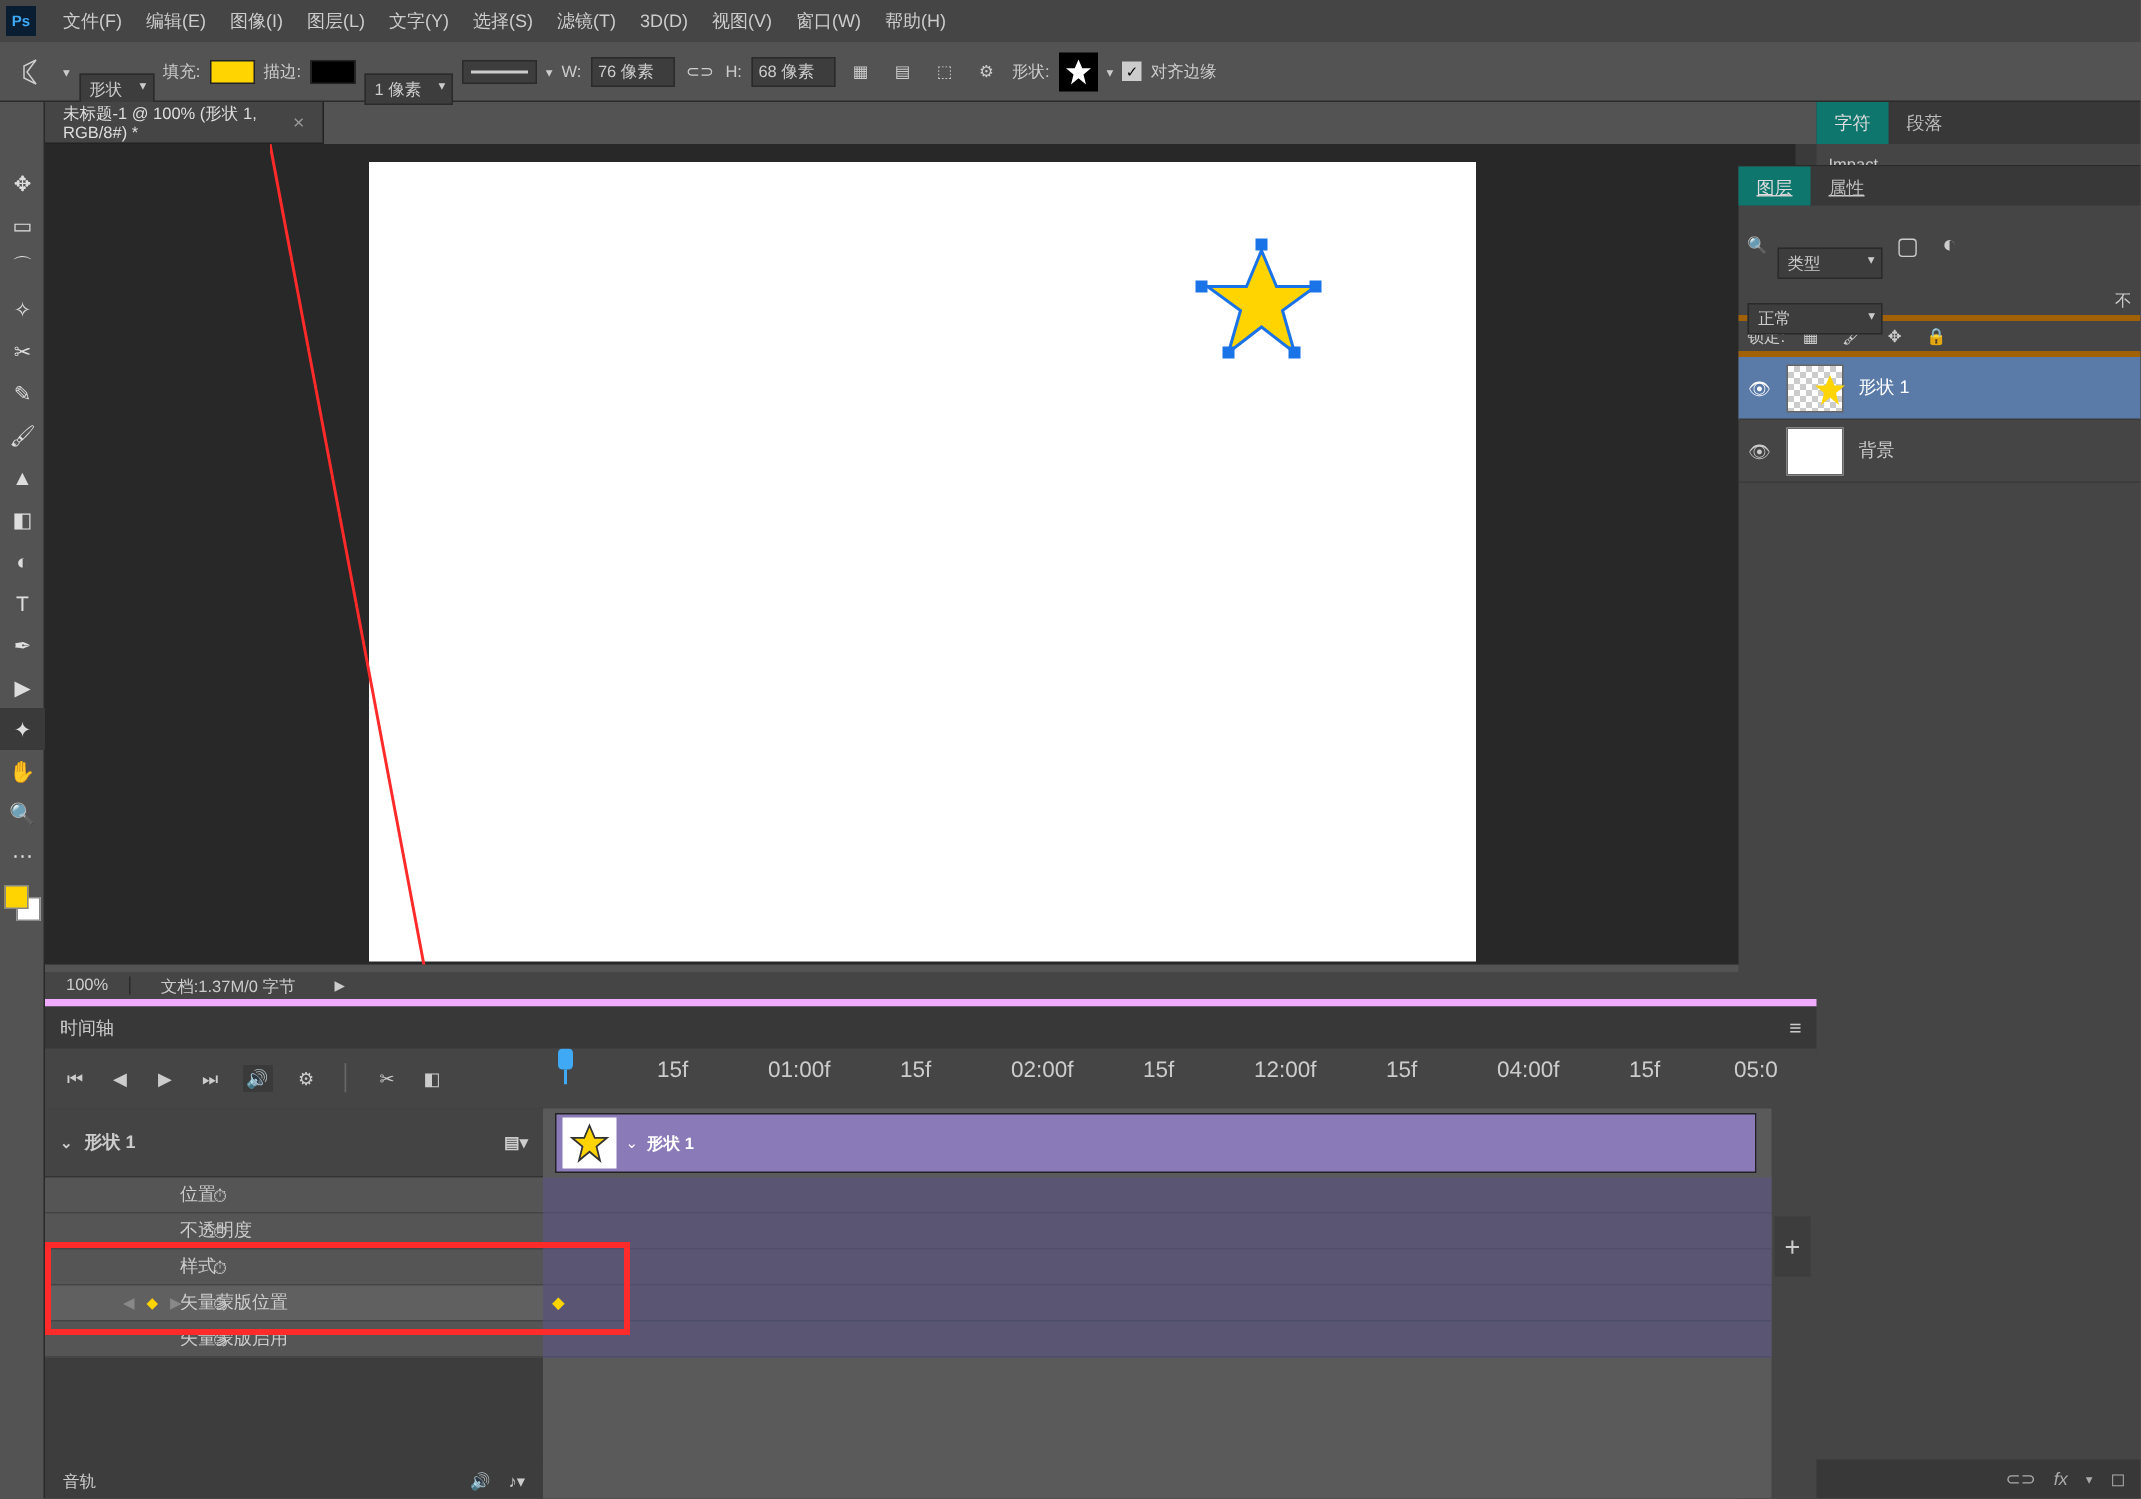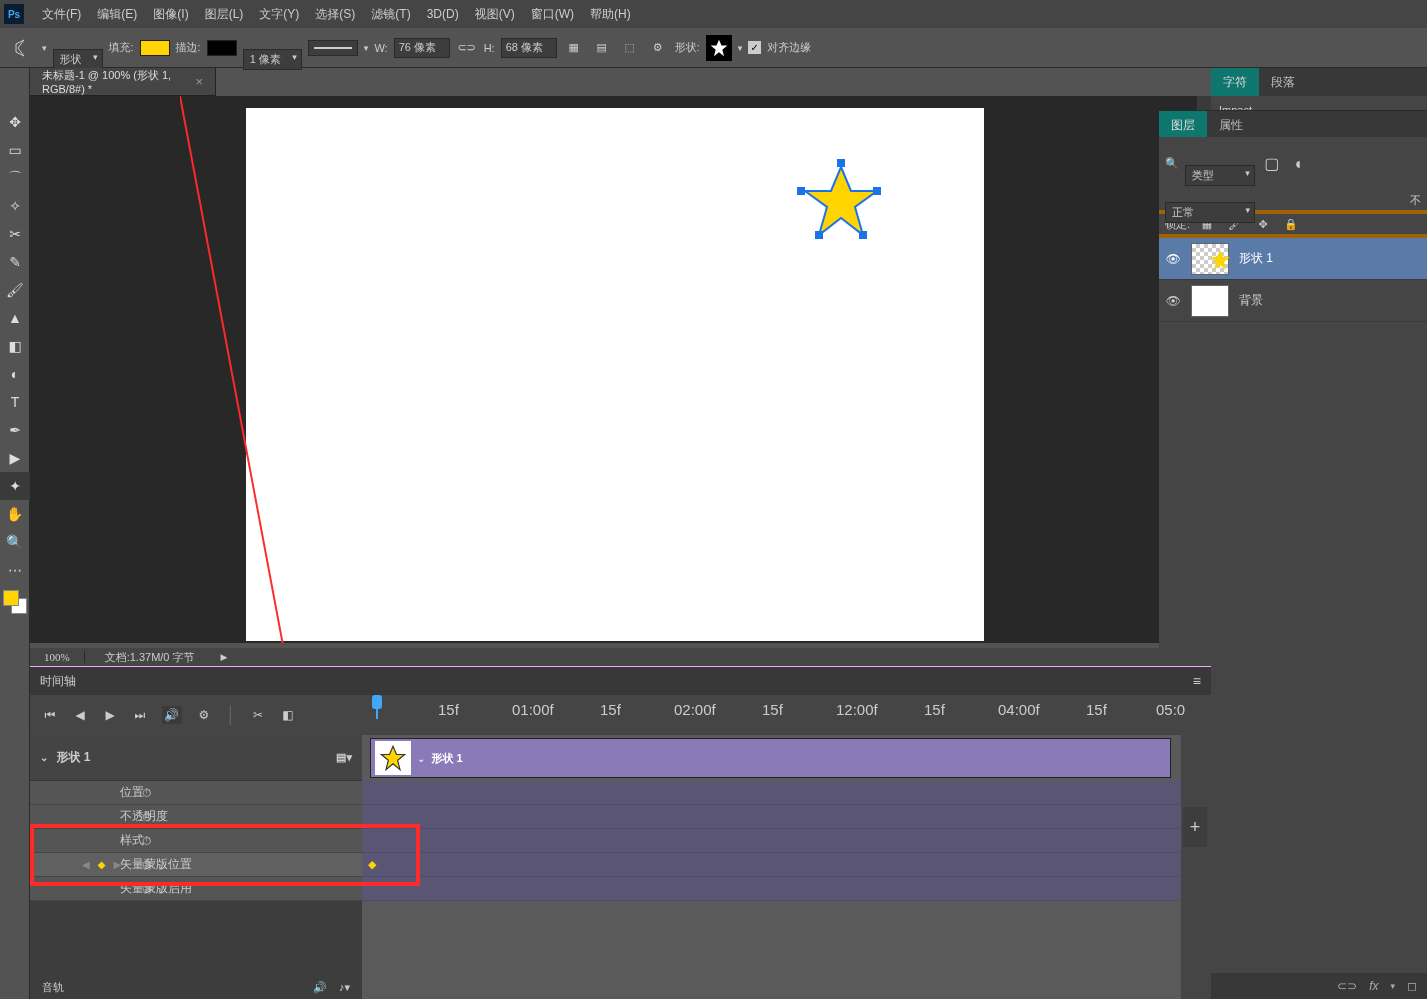--- a/index.html
+++ b/index.html
@@ -27,37 +27,37 @@
 .tool.active { background:#3a3a3a; }
 .fgbg { position:relative; width:24px; height:24px; margin:6px auto; }
 .fgbg .fg { position:absolute; top:0; left:0; width:16px; height:16px; background:#ffd400; border:1px solid #888; }
 .fgbg .bg { position:absolute; bottom:0; right:0; width:16px; height:16px; background:#fff; border:1px solid #888; }
 .canvas-area { position:absolute; left:30px; top:96px; right:216px; bottom:356px; background:#282828; overflow:hidden; }
 .canvas { position:absolute; left:216px; top:12px; width:738px; height:533px; background:#fff; }
 .star-shape { position:absolute; left:555px; top:55px; }
 .handle { width:8px; height:8px; background:#1b73e8; position:absolute; }
 .red-arrow { position:absolute; left:150px; top:0; width:180px; height:680px; pointer-events:none; }
 .statusbar { position:absolute; left:30px; right:216px; top:648px; height:18px; background:#454545; font-size:11px; display:flex; align-items:center; color:#ccc; }
-.zoom-box { padding:0 14px; border-right:1px solid #2a2a2a;font-family:Liberation Serif, serif; }
+.zoom-box { padding:0 14px; border-right:1px solid #2a2a2a; }
 .right-col { position:absolute; right:0; top:68px; bottom:0; width:216px; background:#454545; }
 .rp-tabs { display:flex; background:#383838; height:28px; }
 .rp-tab { padding:6px 12px; font-size:12px; color:#bbb; }
 .rp-tab.active { background:#0f766e; color:#ddd; }
 .rp-body { padding:8px; font-size:11px; }
 .layers-panel { position:absolute; right:0; top:110px; bottom:0; width:268px; background:#454545; border-top:1px solid #2a2a2a; }
-.lp-header { height:26px; background:#383838; display:flex; }
+.lp-header { height:26px; background:#383838; display:flex;text-decoration:underline; }
 .lp-filter { display:flex; align-items:center; padding:4px 6px; gap:6px; }
 .lp-row { height:24px; display:flex; align-items:center; padding:0 6px; gap:6px; font-size:11px; border-bottom:4px solid #a16207; }
 .layer-row { height:42px; display:flex; align-items:center; padding:0 6px; gap:10px; font-size:12px; border-bottom:1px solid #3a3a3a; }
 .layer-row.sel { background:#5a7aa8; color:#fff; }
 .thumb { width:38px; height:32px; background:#fff; border:1px solid #666; position:relative; }
 .thumb.trans { background:repeating-conic-gradient(#ccc 0 25%,#fff 0 50%) 0 0/8px 8px; }
 .eye { width:16px; text-align:center; }
 .lp-foot { position:absolute; bottom:0; left:0; right:0; height:26px; background:#383838; display:flex; align-items:center; justify-content:flex-end; gap:12px; padding:0 10px; font-size:12px; color:#aaa; }
-.tlpanel { position:absolute; left:30px; right:216px; bottom:0; top:666px; background:#454545; border-top:1px solid #f0abfc; }
+.tlpanel { position:absolute; left:30px; right:216px; bottom:0; top:666px; background:#454545; border-top:5px solid #f0abfc; }
 .tl-head { height:28px; background:#383838; display:flex; align-items:center; padding:0 10px; font-size:12px; }
 .tl-ctrl { height:40px; display:flex; align-items:center; gap:14px; padding:0 12px; }
 .tl-btn { color:#ccc; font-size:12px; width:16px; text-align:center; cursor:default; }
 .tl-btn.au { width:20px; height:18px; background:#3a3a3a; display:flex; align-items:center; justify-content:center; }
 .tl-ruler { position:absolute; left:332px; right:30px; top:28px; height:40px; }
 .ruler-tick { position:absolute; top:6px; font-size:15px; color:#ccc; }
 .playhead { position:absolute; left:8px; top:0; }
 .tl-body { position:absolute; left:0; right:0; top:68px; bottom:0; }
 .tl-left { position:absolute; left:0; top:0; bottom:0; width:332px; background:#3d3d3d; }
 .tl-right { position:absolute; left:332px; right:30px; top:0; bottom:0; background:#5a5a5a; }

